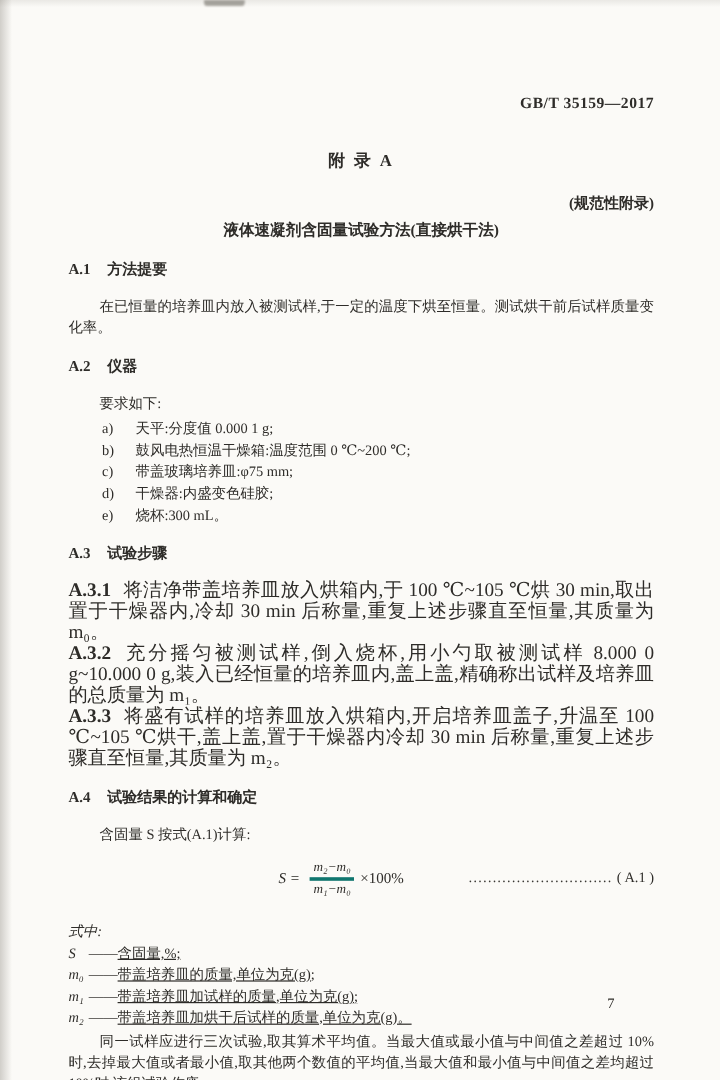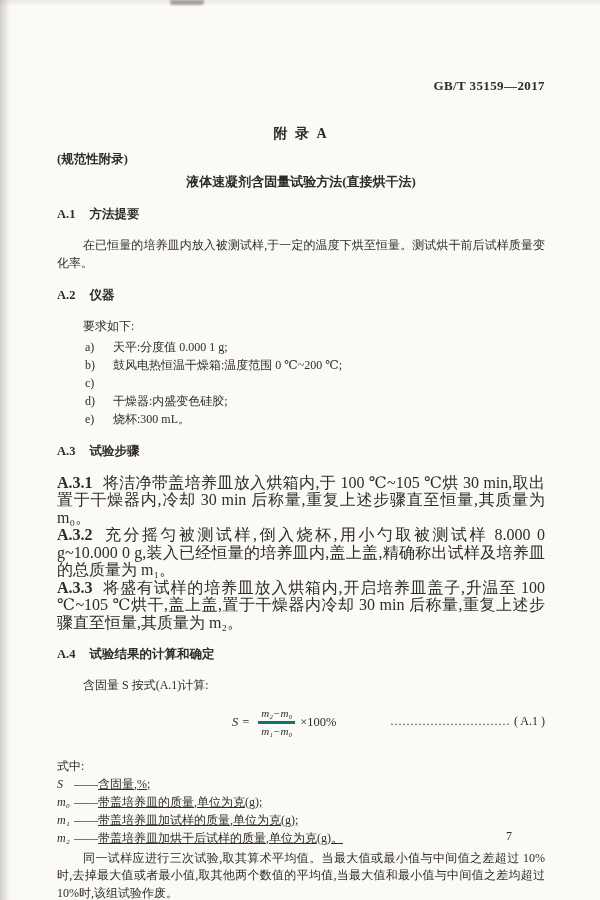--- a/index.html
+++ b/index.html
@@ -20,21 +20,21 @@
   .smudge { position:absolute; left:170px; top:0; width:34px; height:5px;
     background:#66625a; opacity:.55; filter:blur(1px); border-radius:0 0 3px 3px; }
 
   .content { position:absolute; left:57px; top:0; width:488px; }
 
   .doc-code { margin-top:78px; text-align:right; font-size:13px; font-weight:bold;
     letter-spacing:.4px; }
 
   .title1 { margin-top:31px; text-align:center; font-size:14px; font-weight:bold;
     letter-spacing:2px; }
-  .title2 { margin-top:8px;  text-align:left; font-size:12.5px; font-weight:bold; }
+  .title2 { margin-top:18px;  text-align:right; font-size:12.5px; font-weight:bold; }
   .title3 { margin-top:5px;  text-align:center; font-size:13px;   font-weight:bold; }
 
   .h2 { margin-top:15px; font-size:12.5px; font-weight:bold; }
   .h2 .sec-num { margin-right:14px; }
 
   .para { margin-top:14px; font-size:12px; line-height:17.5px; text-align:justify;
     text-indent:26px; }
 
   .list { margin-top:2px; }
   .list-item { display:flex; font-size:12px; line-height:18px; padding-left:28px; }
@@ -50,21 +50,21 @@
     font-size:12.5px; }
   .var { font-style:italic; }
   .frac { display:inline-flex; flex-direction:column; text-align:center;
     font-size:11px; line-height:13px; margin:0 5px; }
   .frac-top { padding:0 3px 1px 3px; border-bottom:3px solid #0f766e; }
   .frac-bot { padding:1px 3px 0 3px; }
   .formula-ref { position:absolute; right:0; top:9px; display:flex; align-items:center;
     font-size:12px; }
   .dots { letter-spacing:0; margin-right:4px; color:#3a3834; }
 
-  .where { margin-top:10px; font-size:12px; line-height:18px; }
+  .where { margin-top:10px; font-size:12px; line-height:18px;font-style:italic; }
   .defs { margin-top:0; }
   .def { display:flex; font-size:12px; line-height:18px; }
   .def .sym { flex:none; min-width:17px; font-style:italic; }
   .def .dash { flex:none; }
   .def .def-text { flex:1;text-decoration:underline; }
 
   .closing { margin-top:3px; font-size:12px; line-height:17.5px; text-align:justify;
     text-indent:26px; }
 
   .page-num { position:absolute; left:506px; top:829px; font-size:12px; }
@@ -99,20 +99,21 @@
       <div class="list-item">
         <span class="marker">a)</span>
         <span class="li-text">天平:分度值 0.000 1 g;</span>
       </div>
       <div class="list-item">
         <span class="marker">b)</span>
         <span class="li-text">鼓风电热恒温干燥箱:温度范围 0 ℃~200 ℃;</span>
       </div>
       <div class="list-item">
         <span class="marker">c)</span>
+        <span class="li-text">带盖玻璃培养皿:φ75 mm;</span>
       </div>
       <div class="list-item">
         <span class="marker">d)</span>
         <span class="li-text">干燥器:内盛变色硅胶;</span>
       </div>
       <div class="list-item">
         <span class="marker">e)</span>
         <span class="li-text">烧杯:300 mL。</span>
       </div>
     </div>

